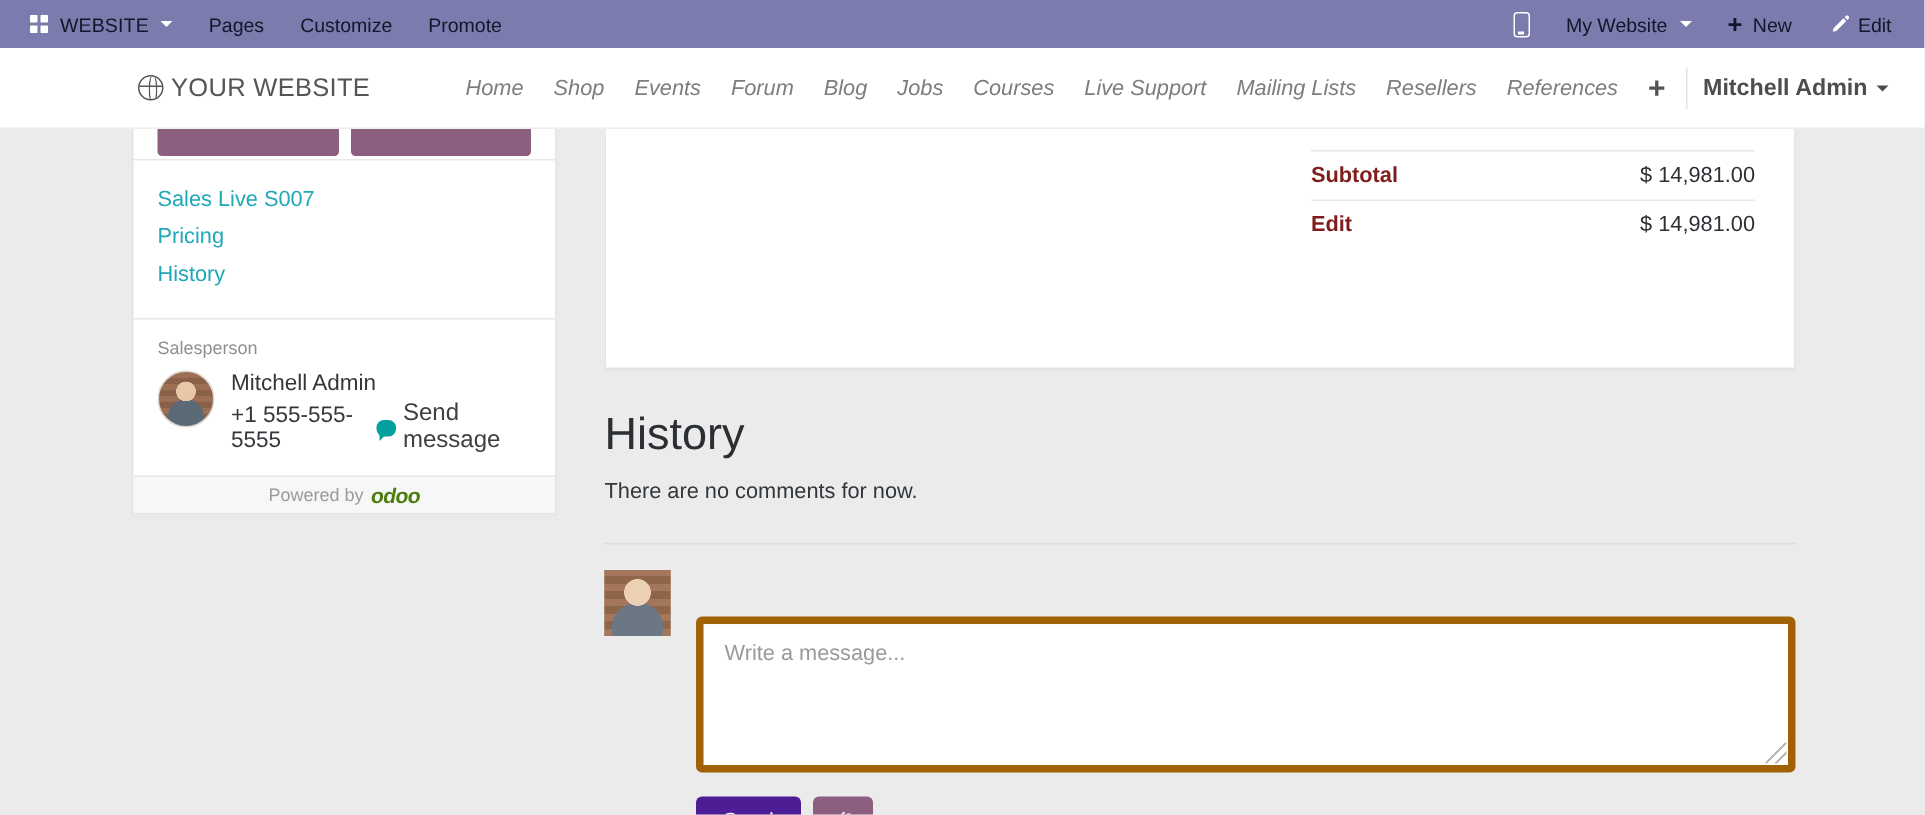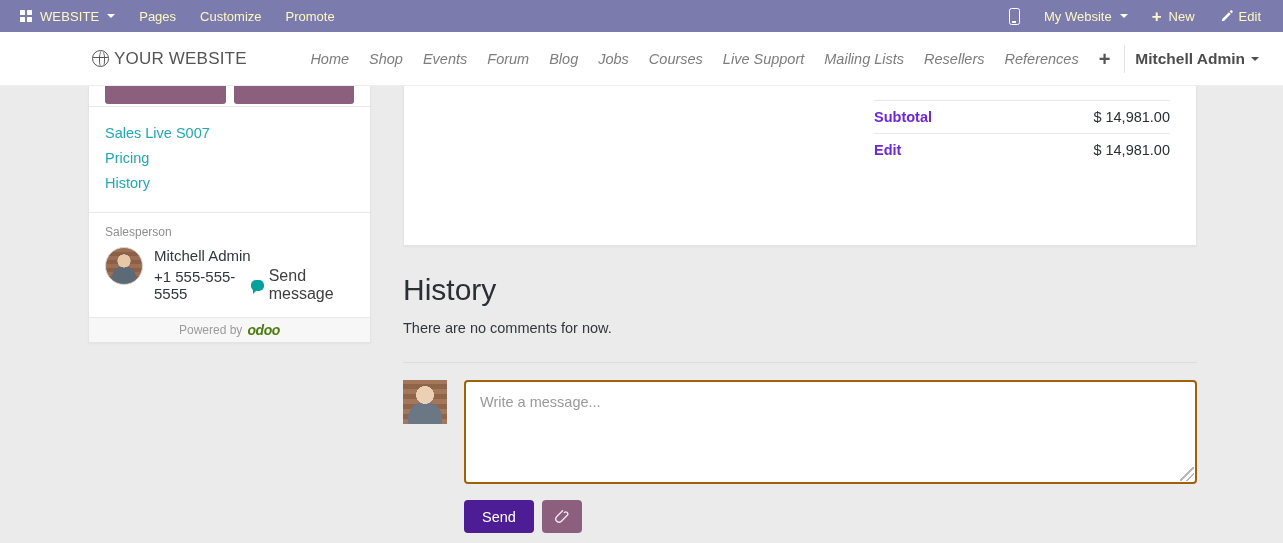--- a/index.html
+++ b/index.html
@@ -22,21 +22,21 @@
     font-size: 13px;
     padding: 0 10px 0 8px;
     position: relative;
     z-index: 40;
   }
   .tb-left { display: flex; align-items: center; }
   .tb-right { display: flex; align-items: center; margin-left: auto; }
   .tb-item {
     display: flex; align-items: center; gap: 5px;
     padding: 0 12px; height: 32px; cursor: pointer;
-    color: #fef9c3; white-space: nowrap;
+    color: #0f172a; white-space: nowrap;
   }
   .tb-brand { font-weight: 400; letter-spacing: .1px; }
   .grid-icon {
     display: inline-grid;
     grid-template-columns: 5px 5px;
     grid-template-rows: 5px 5px;
     gap: 2px;
     margin-right: 3px;
   }
   .grid-icon i { background: #fff; display: block; border-radius: .5px; }
@@ -244,21 +244,21 @@
     position: absolute;
     right: 26px; top: 14px;
     width: 296px;
   }
   .total-row {
     display: flex; justify-content: space-between; align-items: center;
     border-top: 1px solid #e8e8e8;
     padding: 8px 0 8px 0;
     font-size: 14.5px;
   }
-  .total-label { font-weight: 700; color: #6d28d9; }
+  .total-label { font-weight: 700; color: #7f1d1d; }
   .total-value { color: #2b2f33; }
   .total-row.grand .total-label { font-weight: 700; }
 
   
   .history-sec {
     position: absolute;
     left: 403px; top: 186px;
     width: 794px;
   }
   .history-title {
@@ -288,28 +288,29 @@
     background:
       radial-gradient(circle at 50% 34%, #ecd0b4 0 24%, transparent 25%),
       radial-gradient(circle at 50% 88%, #6b7785 0 38%, transparent 39%),
       repeating-linear-gradient(0deg, #a4775c 0 5px, #8f6549 5px 10px),
       #8f6549;
   }
   .msg-box {
     flex: 1;
     height: 104px;
     background: #ffffff;
-    border: 2px solid #a16207;
+    border: 5px solid #a16207;
     border-radius: 4px;
     padding: 12px 14px;
     font-size: 14.5px;
     color: #9a9a9a;
     position: relative;
     cursor: text;
     box-shadow: inset 0 1px 1px rgba(0,0,0,.02);
+    margin-top: 31px;
   }
   .resize-grip {
     position: absolute; right: 1px; bottom: 1px;
     width: 14px; height: 14px;
     background:
       linear-gradient(135deg, transparent 0 46%, #b9b9b9 46% 54%, transparent 54% 100%),
       linear-gradient(135deg, transparent 0 70%, #b9b9b9 70% 78%, transparent 78% 100%);
     background-size: 100% 100%;
     pointer-events: none;
   }

